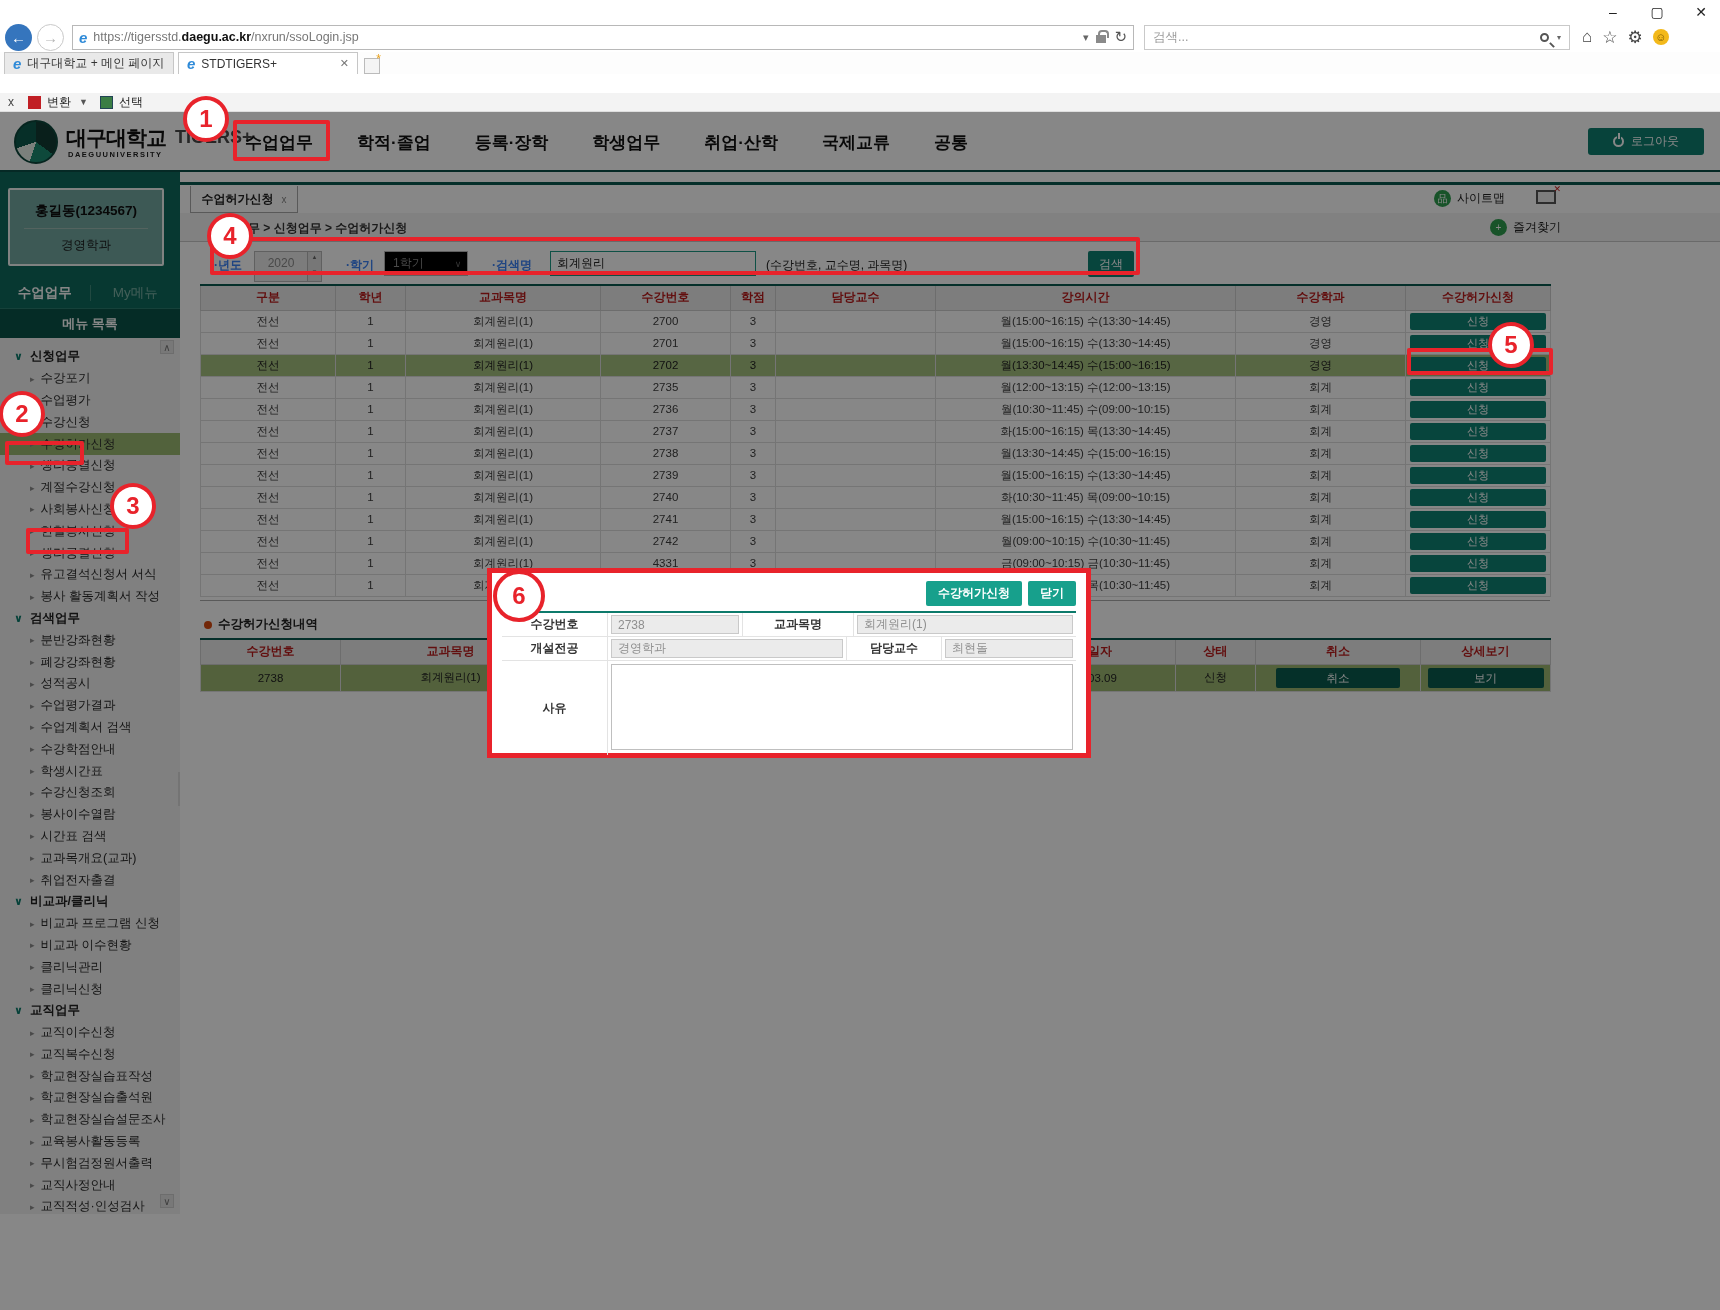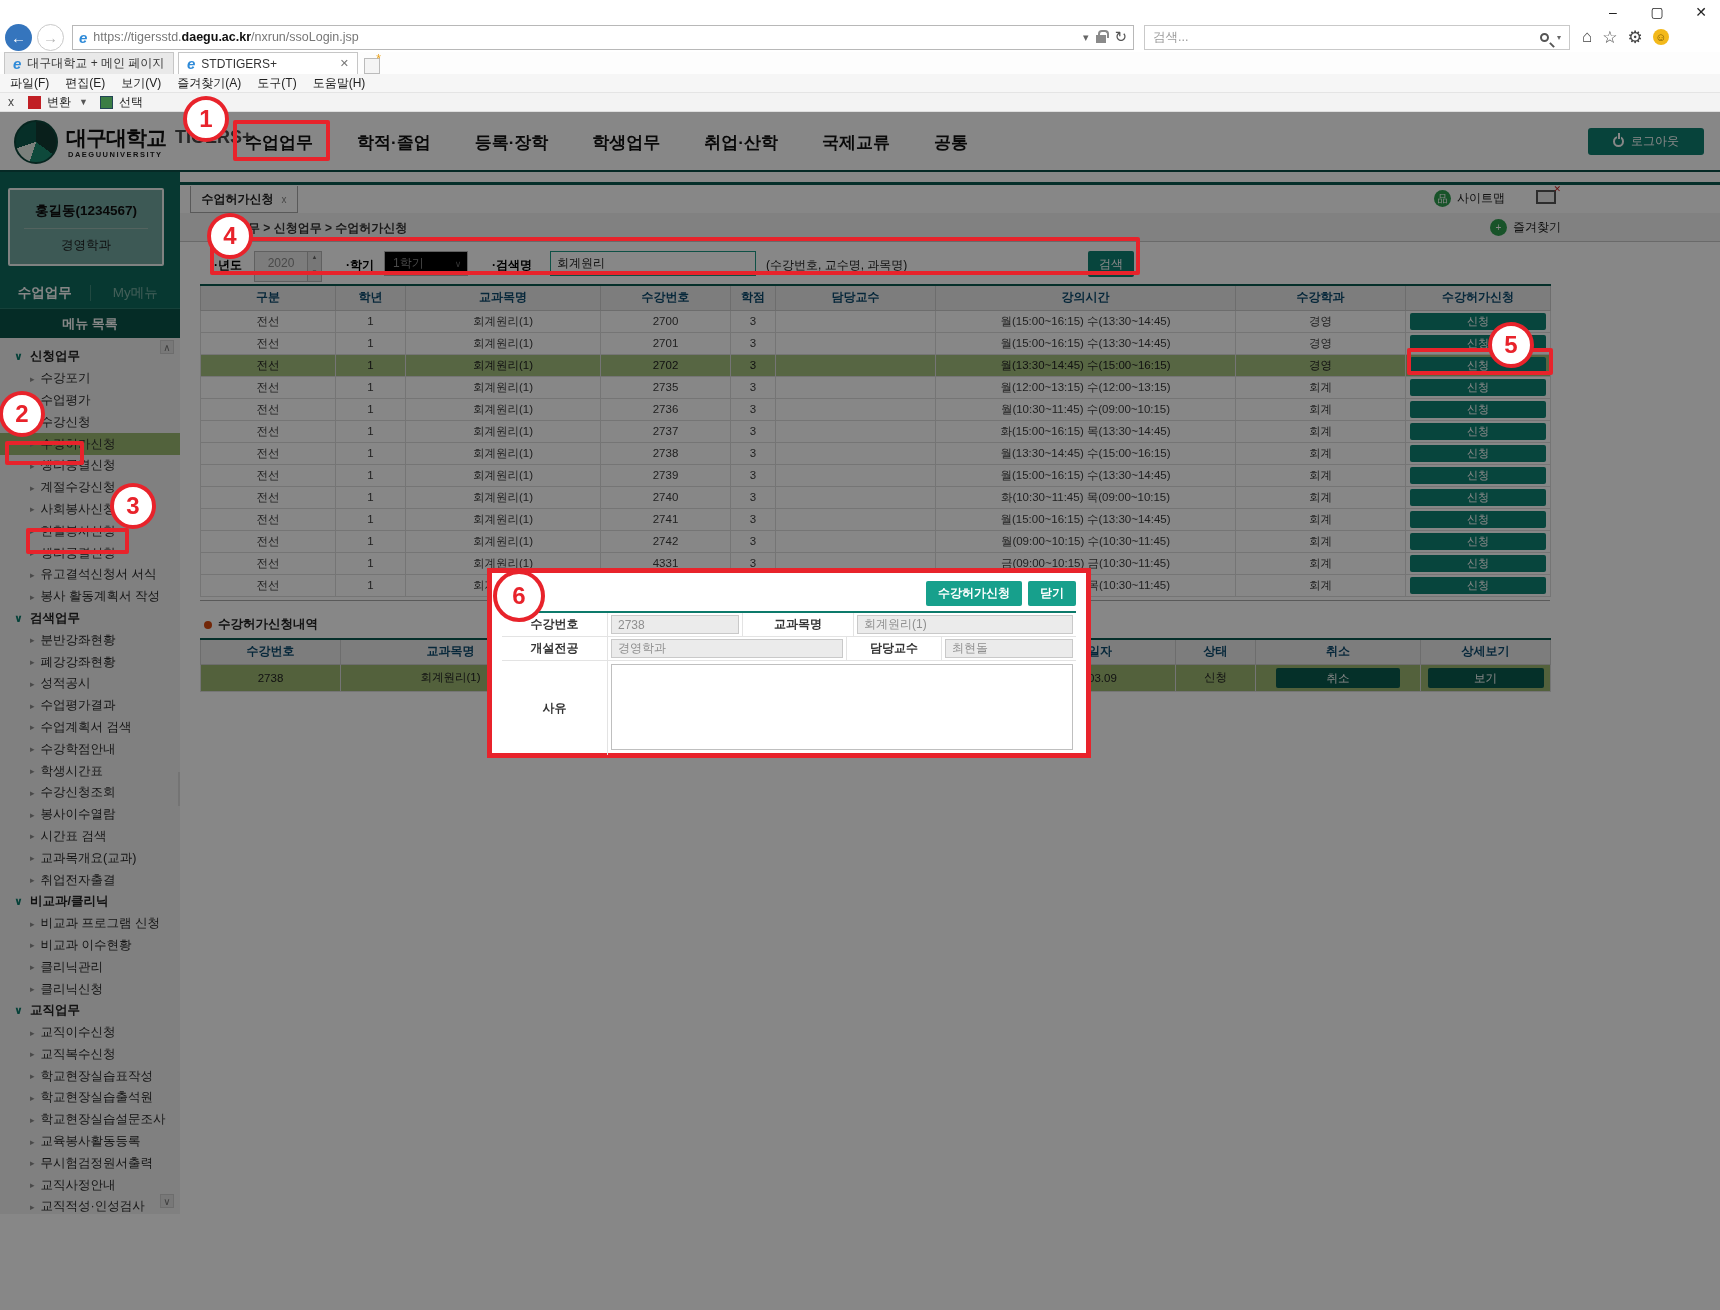--- a/index.html
+++ b/index.html
@@ -92,36 +92,36 @@
   .wtab .x{color:#888;font-size:10px;font-weight:normal;}
   .sitemap{position:absolute;left:1254px;top:18px;display:flex;align-items:center;gap:6px;font-size:12px;color:#222;}
   .gcirc{width:17px;height:17px;border-radius:50%;background:#2e9e4f;color:#fff;font-size:10px;display:flex;align-items:center;justify-content:center;}
   .closeall{position:absolute;left:1356px;top:18px;width:20px;height:14px;border:2px solid #555;background:#eee;}
   .closeall::after{content:"✕";position:absolute;right:-7px;top:-8px;color:#c22;font-size:9px;font-weight:bold;}
   .crumbrow{position:absolute;left:0;top:41px;width:1540px;height:29px;background:#f4f4f4;border-bottom:1px solid #c9c9c9;}
   .crumb{position:absolute;left:32px;top:7px;font-size:12px;font-weight:bold;color:#333;}
   .fav{position:absolute;left:1310px;top:6px;display:flex;align-items:center;gap:6px;font-size:12px;color:#222;}
 
   .srow{position:absolute;left:0;top:70px;width:1540px;height:46px;background:#fff;}
-  .slabel{position:absolute;top:15px;font-size:12px;font-weight:bold;color:#000000;}
+  .slabel{position:absolute;top:15px;font-size:12px;font-weight:bold;color:#3b82f6;}
   .spin{position:absolute;left:74px;top:9px;width:68px;height:31px;background:#eaeaea;border:1px solid #b5b5b5;display:flex;}
   .spin .val{flex:1;text-align:center;font-size:12px;color:#8a8a8a;line-height:23px;}
   .spin .arr{width:14px;border-left:1px solid #b5b5b5;display:flex;flex-direction:column;}
   .spin .arr span{flex:1;font-size:6px;color:#666;text-align:center;line-height:11px;background:#e0e0e0;}
   .dd{position:absolute;left:204px;top:9px;width:84px;height:25px;background:#000000;border:1px solid #b5b5b5;display:flex;align-items:center;}
   .dd .val{flex:1;padding-left:8px;font-size:12px;color:#8a8a8a;}
   .dd .car{width:18px;text-align:center;color:#666;font-size:9px;}
   .qinput{position:absolute;left:370px;top:9px;width:206px;height:25px;border:1px solid #1c9a85;background:#fff;
     font-size:12px;color:#222;padding:0 6px;outline:none;}
   .hint{position:absolute;left:586px;top:15px;font-size:12px;color:#222;}
   .searchbtn{position:absolute;left:908px;top:9px;width:46px;height:26px;background:#0f8374;color:#fff;
     font-size:12px;display:flex;align-items:center;justify-content:center;border-radius:2px;}
 
   table.grid{position:absolute;border-collapse:collapse;table-layout:fixed;background:#fff;}
-  table.grid th{height:25px;background:#ececec;font-size:12px;font-weight:bold;color:#0c4a6e;border:1px solid #cfcfcf;border-top:none;}
+  table.grid th{height:25px;background:#ececec;font-size:12px;font-weight:bold;color:#b91c1c;border:1px solid #cfcfcf;border-top:none;}
   table.grid td{height:22px;font-size:11.5px;color:#3d3d3d;text-align:center;border:1px solid #dedede;white-space:nowrap;overflow:hidden;}
   #main-table{left:20px;top:112px;width:1350px;border-top:2px solid #0b5a50;}
   #main-table tr.sel td{background:#a5c17f;color:#222;}
   .btn-apply{margin:0 auto;width:136px;height:17px;background:#0f8374;color:#fff;font-size:11px;line-height:17px;border-radius:2px;}
   .hr1{position:absolute;left:20px;top:428px;width:1350px;height:1px;background:#ababab;}
   .sectitle{position:absolute;left:24px;top:444px;font-size:12.5px;font-weight:bold;color:#222;display:flex;align-items:center;gap:6px;}
   .bullet{width:8px;height:8px;border-radius:50%;background:#d84a10;display:inline-block;}
   #hist-table{left:20px;top:466px;width:1350px;border-top:2px solid #0b5a50;}
   #hist-table td{height:27px;background:#9db872;color:#222;}
   .btn-dark{margin:0 auto;width:124px;height:20px;background:#0b5b4e;color:#fff;font-size:11.5px;line-height:20px;border-radius:2px;}
@@ -185,28 +185,20 @@
         <span class="eicon">e</span>
         <span>대구대학교 + 메인 페이지</span>
       </div>
       <div class="btab active" style="min-width:180px;">
         <span class="eicon">e</span>
         <span>STDTIGERS+</span>
         <span class="x">✕</span>
       </div>
       <div class="newtab"></div>
     </div>
-    <div class="menurow" id="bmenu">
-        <span class="bmenu-item">파일(F)</span>
-        <span class="bmenu-item">편집(E)</span>
-        <span class="bmenu-item">보기(V)</span>
-        <span class="bmenu-item">즐겨찾기(A)</span>
-        <span class="bmenu-item">도구(T)</span>
-        <span class="bmenu-item">도움말(H)</span>
-      </div>
     <div class="toolrow">
       <span class="toolx">x</span>
       <span class="ticon pdf"></span>
       <span class="tlabel">변환</span>
       <span class="tcaret">▼</span>
       <span class="ticon sel"></span>
       <span class="tlabel">선택</span>
     </div>
   </div>
 

